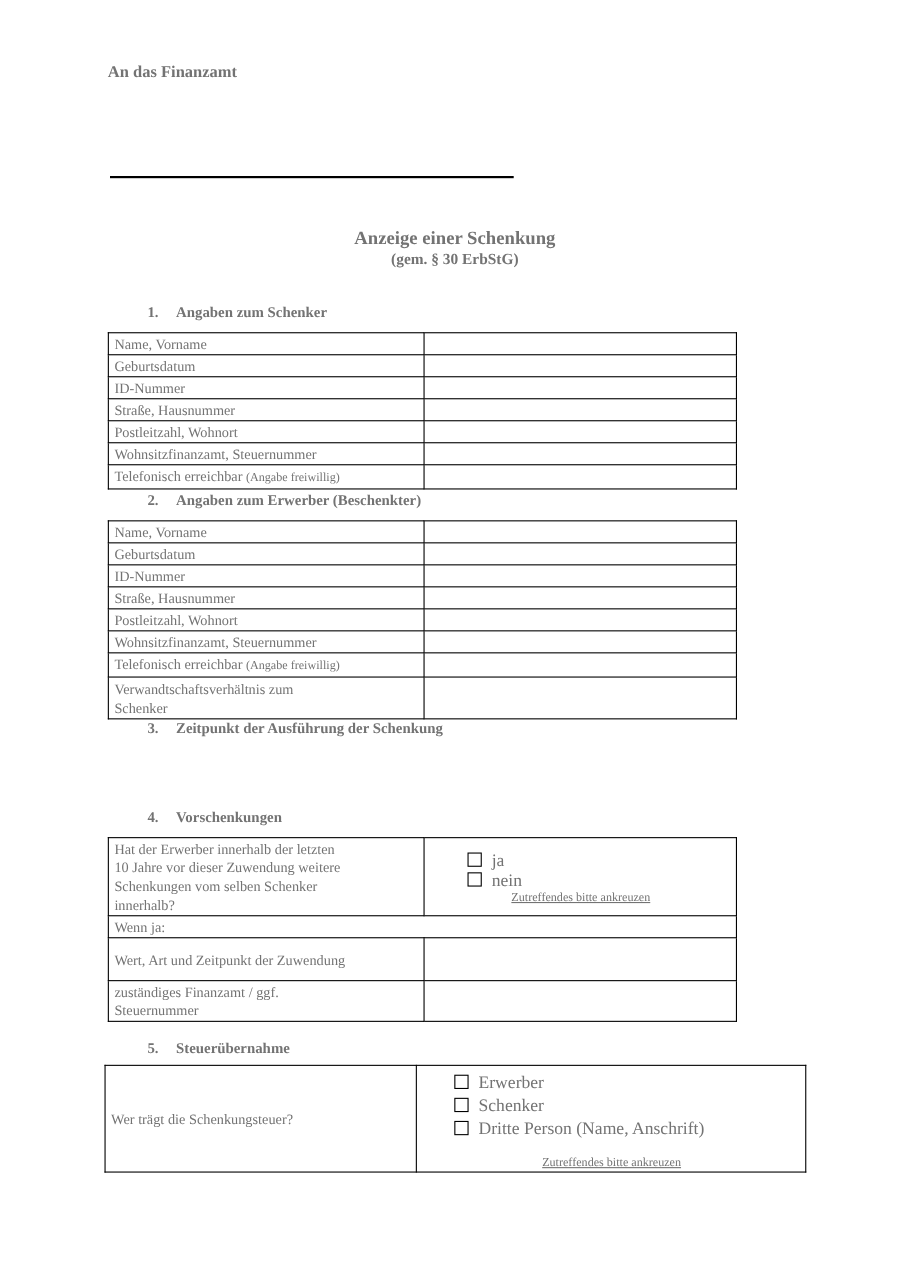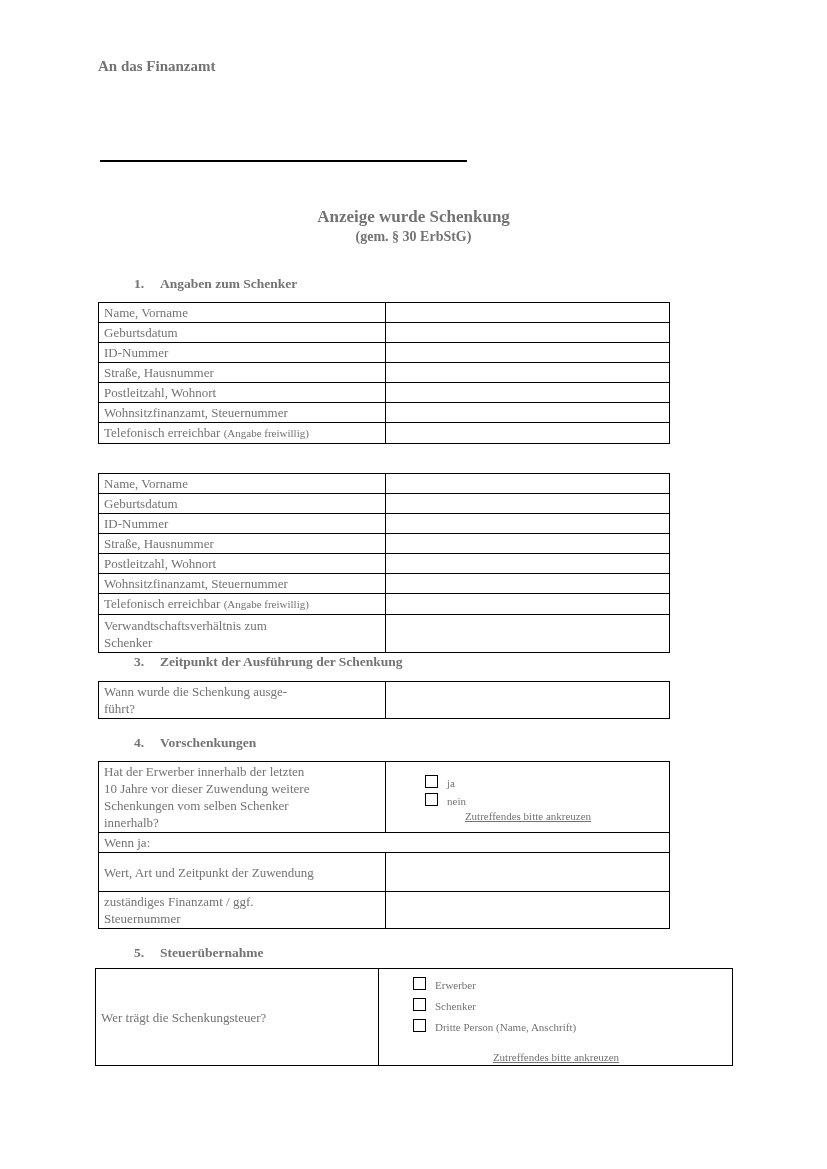--- a/index.html
+++ b/index.html
@@ -39,37 +39,37 @@
   table.frm.t5 { left:95px; width:638px; }
   table.frm.t5 col.c-label { width:283px; }
   td.std { height:17px; }
   td.top { vertical-align:top; }
   .small-note { font-size:11px; }
   .cb {
     display:inline-block; width:11px; height:11px;
     border:1px solid #000; margin-right:9px; vertical-align:-1px;
     background:#fff;
   }
-  .opt-line { font-size:11px; line-height:18px; white-space:nowrap; }
+  .opt-line { font-size:16px; line-height:18px; white-space:nowrap; }
   .check-note {
     font-size:11px; text-decoration:underline; text-align:center;
     line-height:13px;
   }
 </style>
 </head>
 <body>
 
 <div class="page">
 
   <div class="addressee">An das Finanzamt</div>
 
   <div class="write-line"></div>
 
   <div class="title-block">
-    <div class="title-main">Anzeige wurde Schenkung</div>
+    <div class="title-main">Anzeige einer Schenkung</div>
     <div class="title-sub">(gem. § 30 ErbStG)</div>
   </div>
 
   <div class="sec-head" style="top:276px;">
     <span class="sec-num">1.</span><span>Angaben zum Schenker</span>
   </div>
   <table class="frm" style="top:302px;">
     <colgroup>
         <col class="c-label">
         <col>
@@ -99,20 +99,23 @@
           <td class="std">Wohnsitzfinanzamt, Steuernummer</td>
           <td class="std"></td>
         </tr>
     <tr>
           <td class="std"><span>Telefonisch erreichbar</span> <span class="small-note">(Angabe freiwillig)</span></td>
           <td class="std"></td>
         </tr>
   </tbody>
     </table>
 
+  <div class="sec-head" style="top:447px;">
+    <span class="sec-num">2.</span><span>Angaben zum Erwerber (Beschenkter)</span>
+  </div>
   <table class="frm" style="top:473px;">
     <colgroup>
         <col class="c-label">
         <col>
       </colgroup>
     <tbody>
         <tr>
           <td class="std">Name, Vorname</td>
           <td class="std"></td>
         </tr>
@@ -146,35 +149,20 @@
         <div>Schenker</div>
       </td>
       <td></td>
     </tr>
   </tbody>
     </table>
 
   <div class="sec-head" style="top:654px;">
     <span class="sec-num">3.</span><span>Zeitpunkt der Ausführung der Schenkung</span>
   </div>
-  <table class="frm" style="top:681px;">
-    <colgroup>
-        <col class="c-label">
-        <col>
-      </colgroup>
-    <tbody>
-        <tr>
-      <td class="top wrap" style="height:32px;">
-        <div>Wann wurde die Schenkung ausge-</div>
-        <div>führt?</div>
-      </td>
-      <td></td>
-    </tr>
-  </tbody>
-    </table>
 
   <div class="sec-head" style="top:735px;">
     <span class="sec-num">4.</span><span>Vorschenkungen</span>
   </div>
   <table class="frm" style="top:761px;">
     <colgroup>
         <col class="c-label">
         <col>
       </colgroup>
     <tbody>

